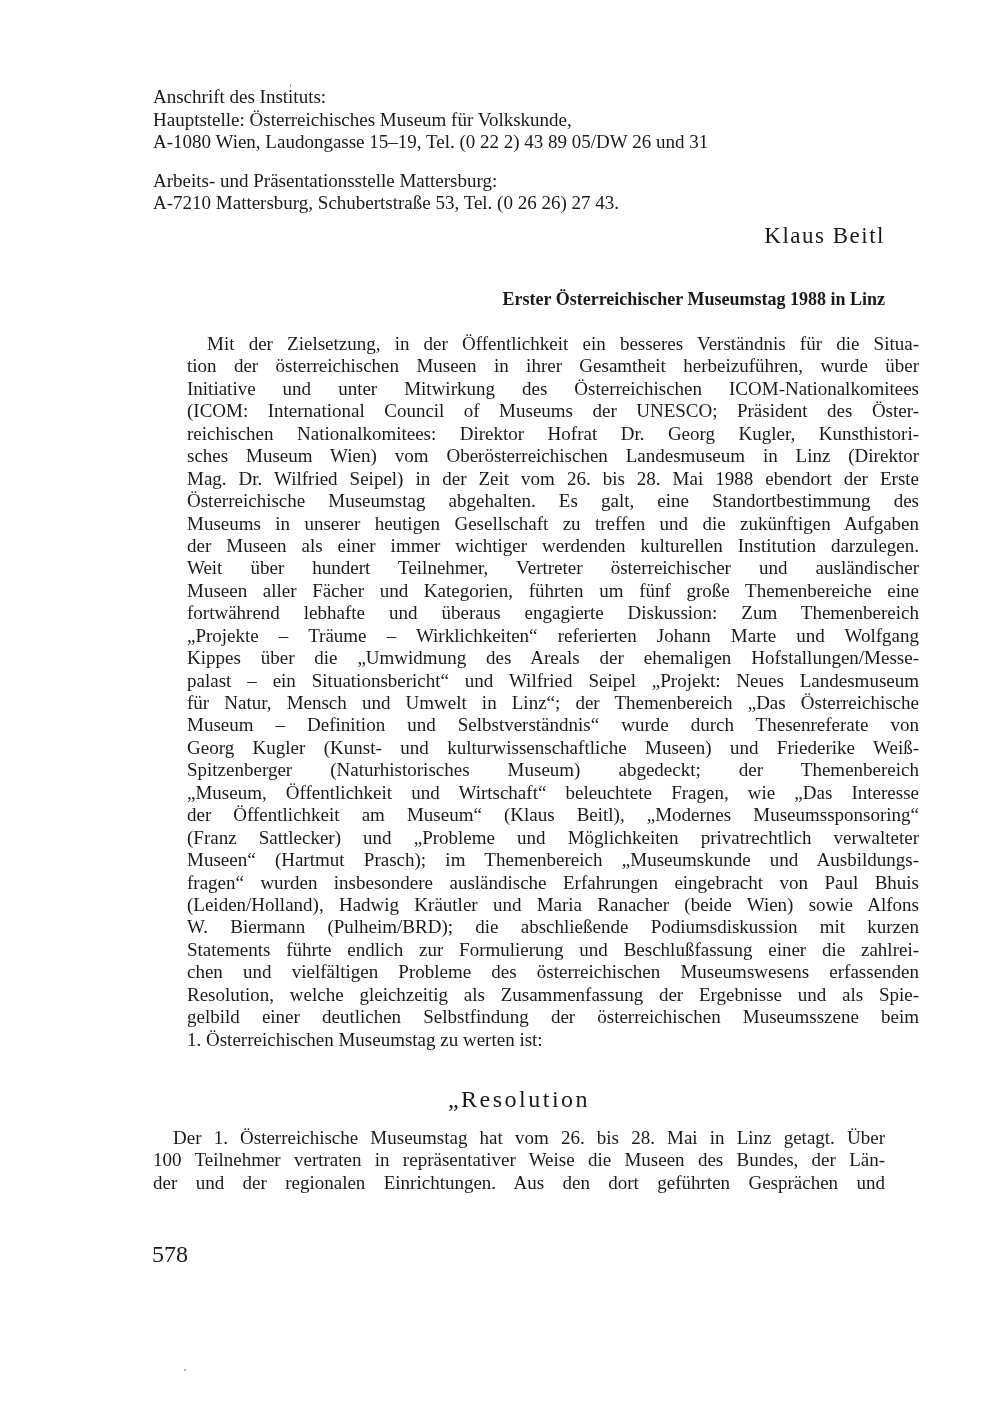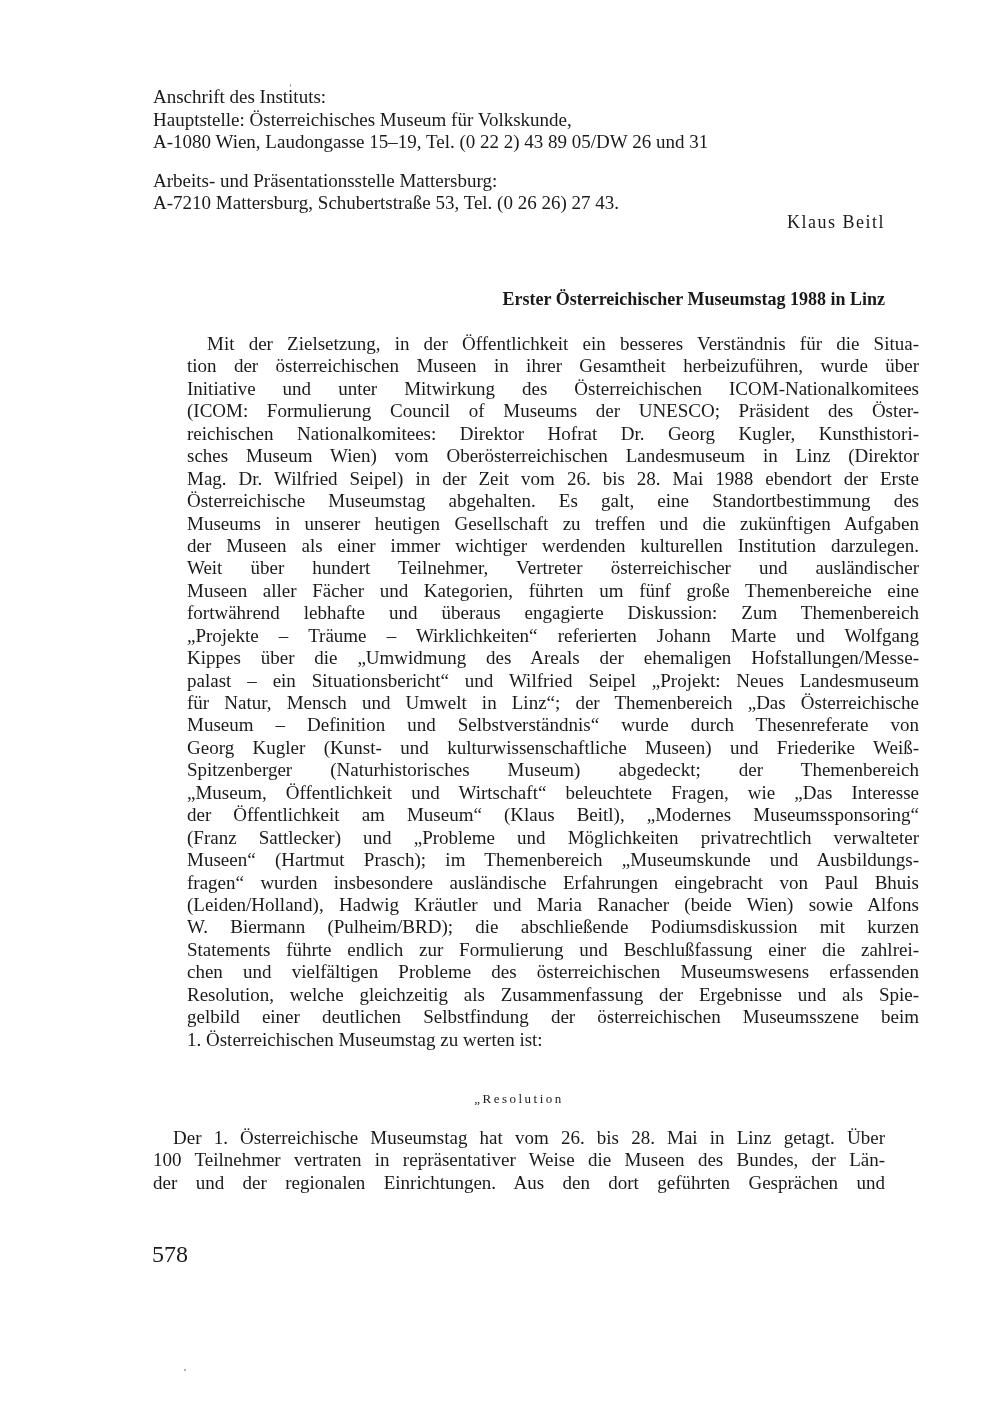--- a/index.html
+++ b/index.html
@@ -28,23 +28,23 @@
     }
     .addr {
       top: 86px;
       font-size: 19px;
       line-height: 22.5px;
     }
     .addr .line { white-space: nowrap; }
     .addr .gap { margin-top: 16px; }
     .author {
       position: absolute;
-      top: 211px;
+      top: 225px;
       right: 115px;
-      font-size: 18px;
+      font-size: 23px;
       letter-spacing: 1.5px;
       line-height: 22px;
     }
     .title {
       position: absolute;
       top: 288px;
       left: 153px;
       width: 732px;
       text-align: right;
       font-size: 18px;
@@ -68,21 +68,21 @@
     .jl.last {
       text-align-last: left;
     }
     .jl.indent { padding-left: 20px; }
     .res-heading {
       position: absolute;
       top: 1088px;
       left: 153px;
       width: 732px;
       text-align: center;
-      font-size: 13px;
+      font-size: 24px;
       letter-spacing: 2.5px;
       line-height: 22px;
     }
     .body2 {
       top: 1127px;
       font-size: 19px;
       line-height: 22.45px;
     }
     .pagenum {
       position: absolute;
@@ -125,21 +125,21 @@
   </div>
 
   <div class="author">Klaus Beitl</div>
 
   <div class="title">Erster Österreichischer Museumstag 1988 in Linz</div>
 
   <div class="col body">
     <span class="jl indent">Mit der Zielsetzung, in der Öffentlichkeit ein besseres Verständnis für die Situa-</span>
     <span class="jl">tion der österreichischen Museen in ihrer Gesamtheit herbeizuführen, wurde über</span>
     <span class="jl">Initiative und unter Mitwirkung des Österreichischen ICOM-Nationalkomitees</span>
-    <span class="jl">(ICOM: Formulierung Council of Museums der UNESCO; Präsident des Öster-</span>
+    <span class="jl">(ICOM: International Council of Museums der UNESCO; Präsident des Öster-</span>
     <span class="jl">reichischen Nationalkomitees: Direktor Hofrat Dr. Georg Kugler, Kunsthistori-</span>
     <span class="jl">sches Museum Wien) vom Oberösterreichischen Landesmuseum in Linz (Direktor</span>
     <span class="jl">Mag. Dr. Wilfried Seipel) in der Zeit vom 26. bis 28. Mai 1988 ebendort der Erste</span>
     <span class="jl">Österreichische Museumstag abgehalten. Es galt, eine Standortbestimmung des</span>
     <span class="jl">Museums in unserer heutigen Gesellschaft zu treffen und die zukünftigen Aufgaben</span>
     <span class="jl">der Museen als einer immer wichtiger werdenden kulturellen Institution darzulegen.</span>
     <span class="jl">Weit über hundert Teilnehmer, Vertreter österreichischer und ausländischer</span>
     <span class="jl">Museen aller Fächer und Kategorien, führten um fünf große Themenbereiche eine</span>
     <span class="jl">fortwährend lebhafte und überaus engagierte Diskussion: Zum Themenbereich</span>
     <span class="jl">„Projekte – Träume – Wirklichkeiten“ referierten Johann Marte und Wolfgang</span>

